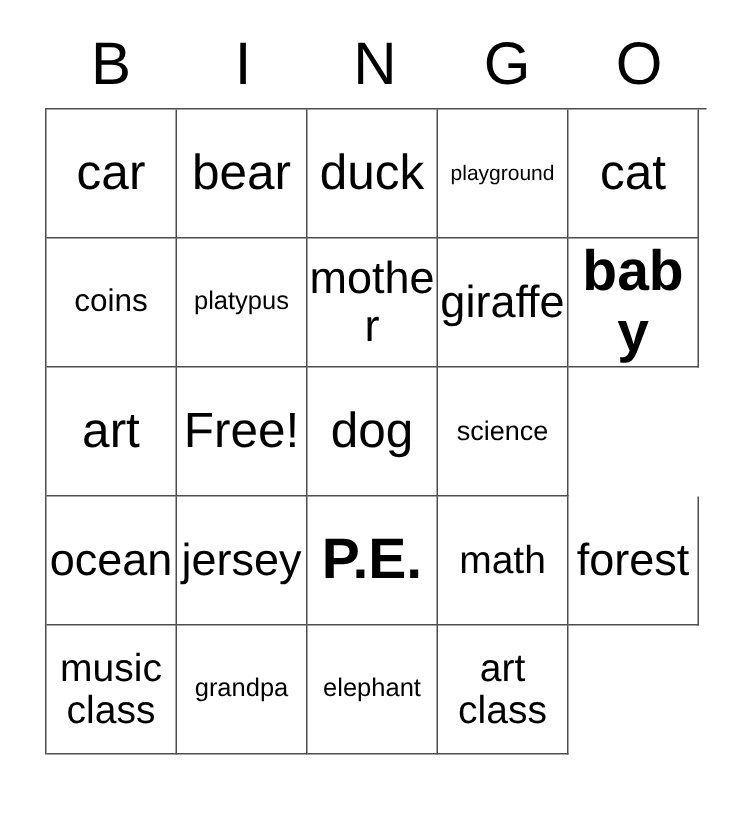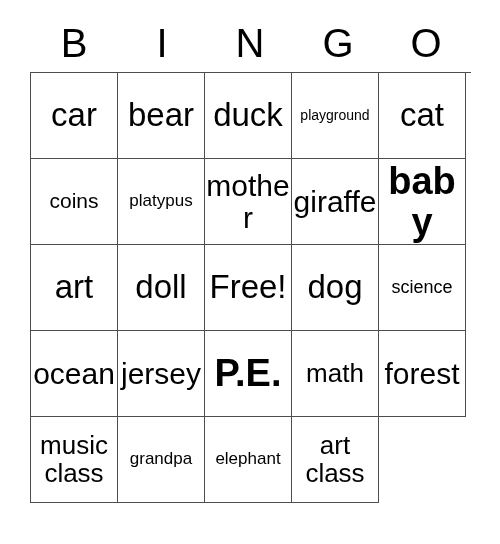--- a/index.html
+++ b/index.html
@@ -124,23 +124,20 @@
       <div class="cell" data-size="xxl">
           <span class="cell-text">baby</span>
         </div>
     </div>
 
     <div class="grid-row">
       <div class="cell" data-size="xl">
           <span class="cell-text">art</span>
         </div>
       <div class="cell" data-size="xl">
-          <span class="cell-text">doll</span>
-        </div>
-      <div class="cell" data-size="xl">
           <span class="cell-text">Free!</span>
         </div>
       <div class="cell" data-size="xl">
           <span class="cell-text">dog</span>
         </div>
       <div class="cell" data-size="sm">
           <span class="cell-text">science</span>
         </div>
     </div>
 

